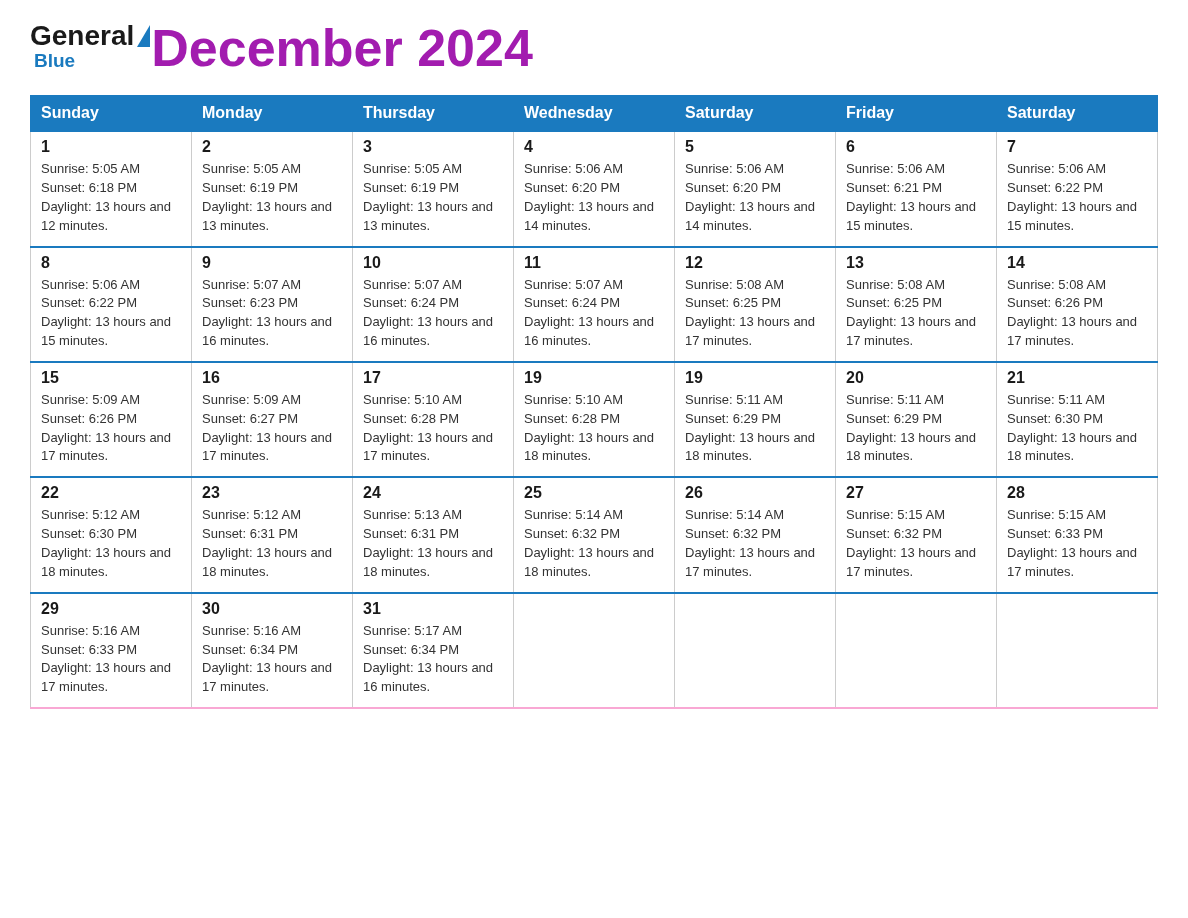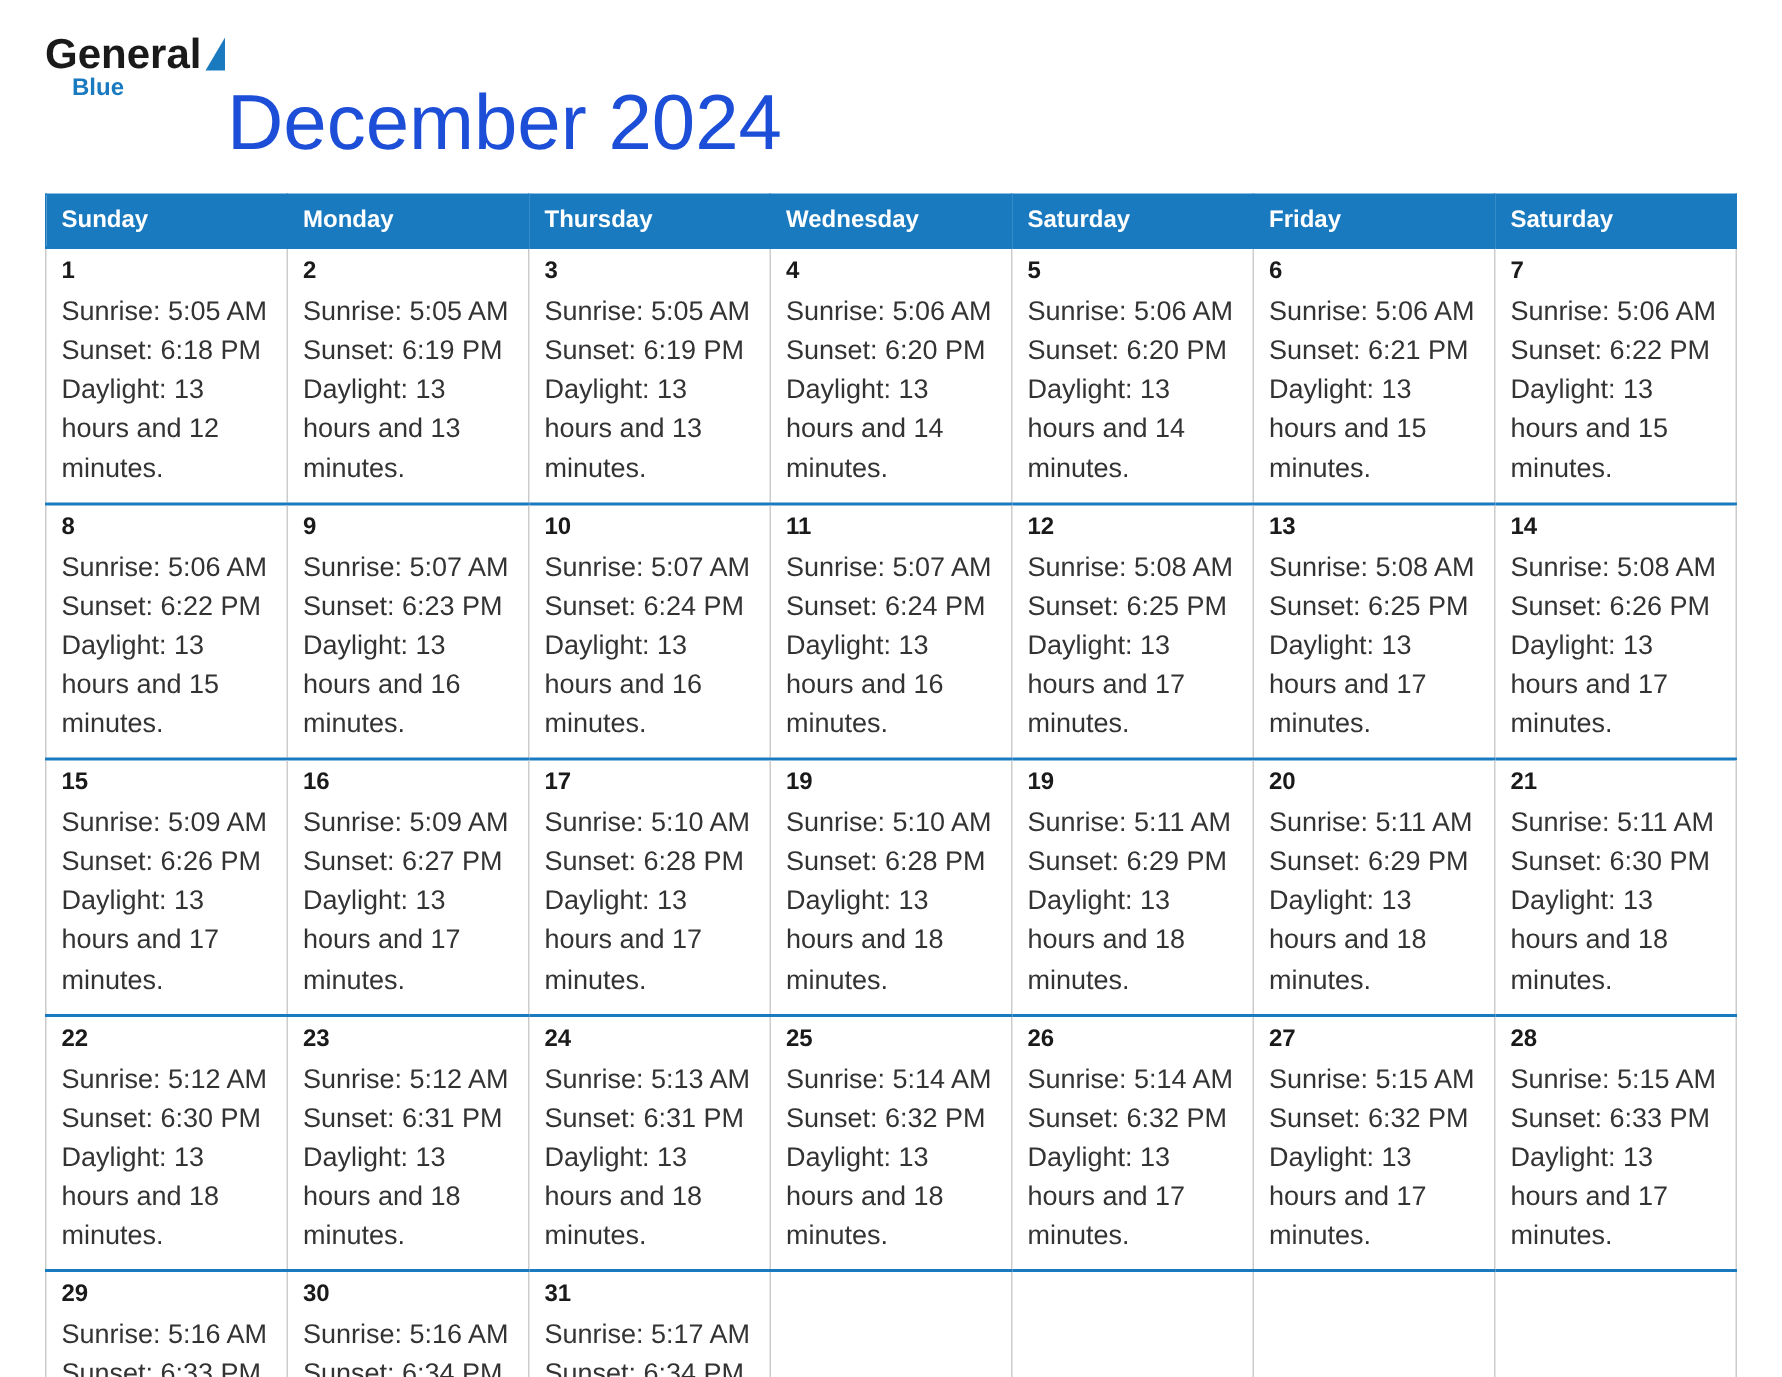--- a/index.html
+++ b/index.html
@@ -28,34 +28,33 @@
       align-items: center;
       gap: 0;
     }
     .logo-general {
       color: #1a1a1a;
       font-size: 28px;
       font-weight: bold;
     }
     .logo-sub {
       color: #1a7abf;
-      font-size: 16px;
-      font-weight: bold;
-      margin-left: 16px;
+      font-size: 19px;
+      font-weight: bold;
+      margin-left: 2px;
       margin-top: -4px;
     }
     .title-area {
       text-align: right;
     }
     .month-title {
       font-size: 52px;
-      font-weight: normal;
-      color: #1d4ed8;
+      font-weight: bold;
+      color: #a21caf;
       line-height: 1.1;
-      margin-top: 34px;
     }
     .location-title {
       font-size: 22px;
       color: #333;
       margin-top: 4px;
     }
     table {
       width: 100%;
       border-collapse: collapse;
       padding-left: 16px;
@@ -82,21 +81,21 @@
       background: #fff;
     }
     .day-number {
       font-size: 16px;
       font-weight: bold;
       color: #1a1a1a;
       display: block;
       margin-bottom: 4px;
     }
     .day-info {
-      font-size: 18px;
+      font-size: 13px;
       color: #333;
       line-height: 1.45;
     }
     tbody tr:last-child td {
       border-bottom: 2px solid #f9a8d4;
     }
     tbody tr td:first-child {
       border-left: 1px solid #ccc;
     }
     .row-top-border td {

